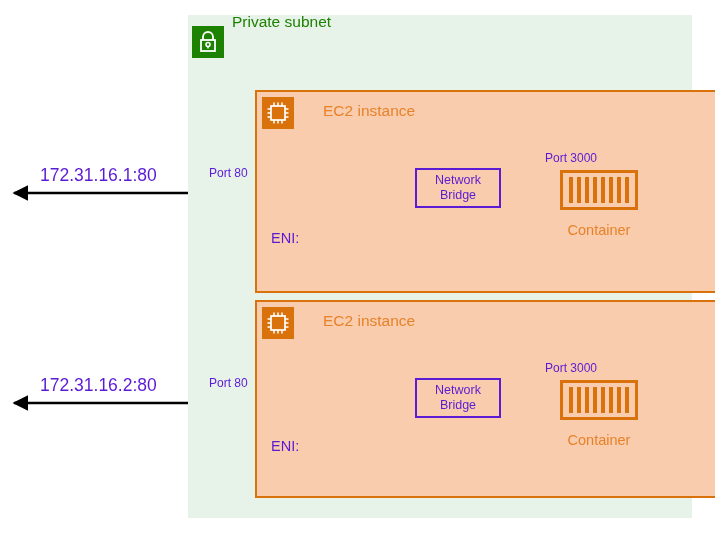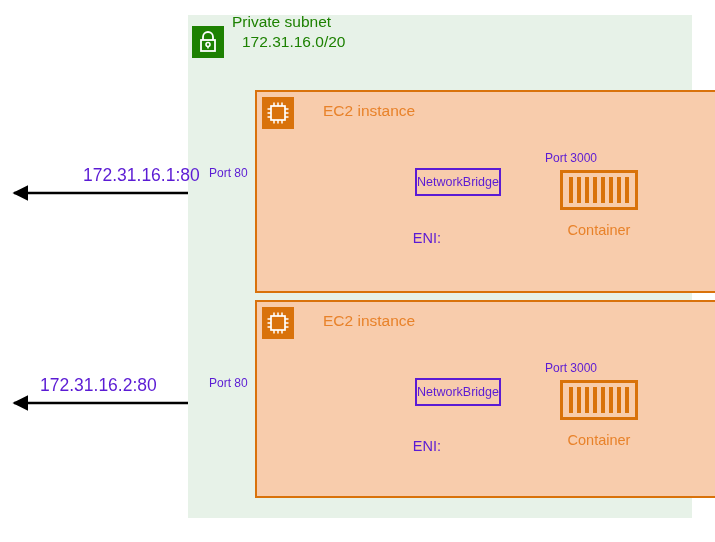--- a/index.html
+++ b/index.html
@@ -63,29 +63,29 @@
   }
   .ec2-title {
     left: 66px; top: 10px;
     color: #e8822a;
     font-size: 15.5px;
     white-space: nowrap;
   }
 
   
   .bridge-box {
-    width: 86px; height: 28px;
+    width: 86px; height: 40px;
     background: #f8ccac;
     border: 2px solid #5b1bd4;
     box-sizing: border-box;
     color: #5b1bd4;
     font-size: 12.5px;
     line-height: 15px;
     text-align: center;
-    display: flex; flex-direction: row;
+    display: flex; flex-direction: column;
     align-items: center; justify-content: center;
   }
   #bridge-box-1 { left: 415px; top: 168px; }
   #bridge-box-2 { left: 415px; top: 378px; }
 
   
   .container-icon {
     width: 78px; height: 40px;
     border: 3px solid #d9720b;
     box-sizing: border-box;
@@ -117,33 +117,33 @@
   #port3000-label-1 { left: 545px; top: 151px; }
   #port3000-label-2 { left: 545px; top: 361px; }
   #port80-label-1 { left: 209px; top: 166px; }
   #port80-label-2 { left: 209px; top: 376px; }
 
   
   .eni-label {
     color: #5b1bd4;
     font-size: 14.5px;
     line-height: 19px;
-    text-align: right;
+    text-align: left;
     width: 170px;
   }
   #eni-label-1 { left: 271px; top: 229px; }
   #eni-label-2 { left: 271px; top: 437px; }
 
   
   .ip-label {
     color: #5b1bd4;
     font-size: 17.5px;
     white-space: nowrap;
   }
-  #ip-label-1 { left: 40px; top: 165px; margin-left: 43px; }
+  #ip-label-1 { left: 40px; top: 165px; }
   #ip-label-2 { left: 40px; top: 375px; }
 </style>
 </head>
 <body>
 
 <svg id="canvas" viewBox="0 0 715 542" xmlns="http://www.w3.org/2000/svg">
   <defs>
     <marker id="arrowEnd" viewBox="0 0 10 10" refX="9" refY="5" markerWidth="6" markerHeight="6" orient="auto-start-reverse">
       <path d="M 0 0 L 10 5 L 0 10 z" fill="#000000"></path>
     </marker>
@@ -211,21 +211,20 @@
   <svg width="20" height="22" viewBox="0 0 20 22" xmlns="http://www.w3.org/2000/svg">
     <path d="M 5 9 L 5 6 A 5 5 0 0 1 15 6 L 15 9" fill="none" stroke="#ffffff" stroke-width="1.8"></path>
     <rect x="3" y="9" width="14" height="11" fill="none" stroke="#ffffff" stroke-width="1.8"></rect>
     <circle cx="10" cy="13.5" r="2" fill="none" stroke="#ffffff" stroke-width="1.6"></circle>
     <line x1="10" y1="15" x2="10" y2="17.5" stroke="#ffffff" stroke-width="1.6"></line>
   </svg>
 </div>
 
 <div class="abs" id="subnet-title-block">
   <span class="line1">Private subnet</span>
-  <span class="line2">172.31.16.0/20</span>
 </div>
 
 <div class="abs ec2-box" id="ec2-box-1">
   <div class="abs ec2-badge">
     <svg width="24" height="24" viewBox="0 0 24 24" xmlns="http://www.w3.org/2000/svg">
       <rect x="5" y="5" width="14" height="14" fill="none" stroke="#ffffff" stroke-width="1.7"></rect>
       <g stroke="#ffffff" stroke-width="1.5">
         <line x1="8" y1="5" x2="8" y2="1.5"></line>
         <line x1="12" y1="5" x2="12" y2="1.5"></line>
         <line x1="16" y1="5" x2="16" y2="1.5"></line>

